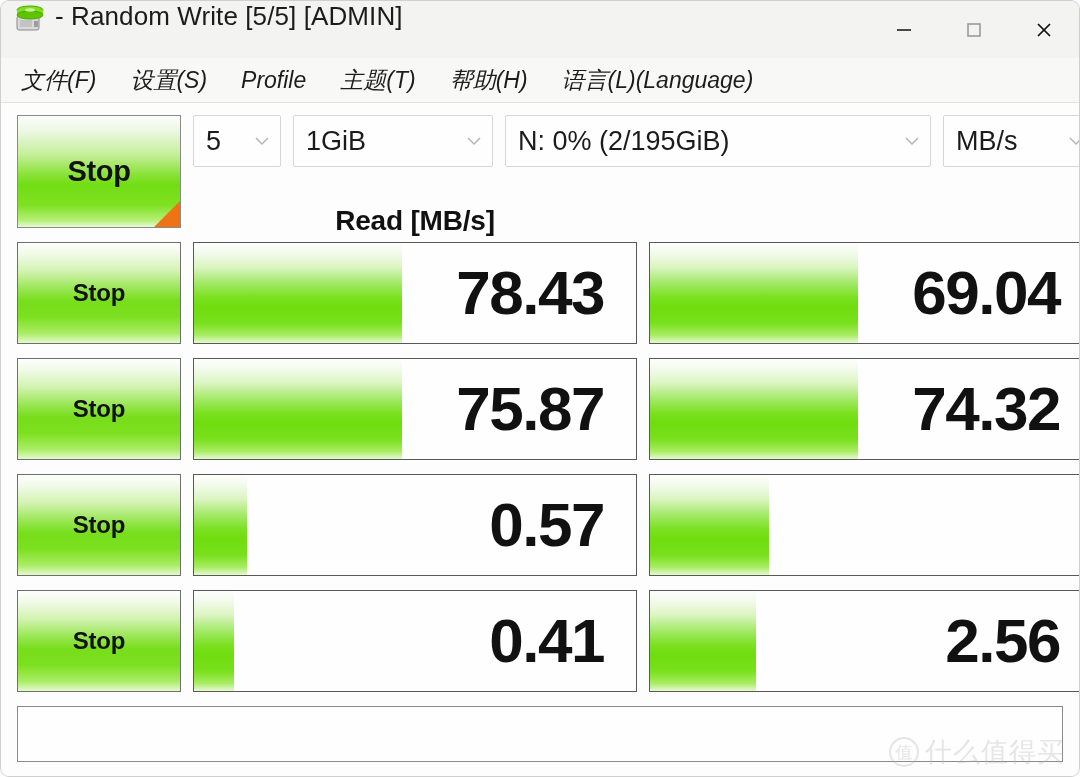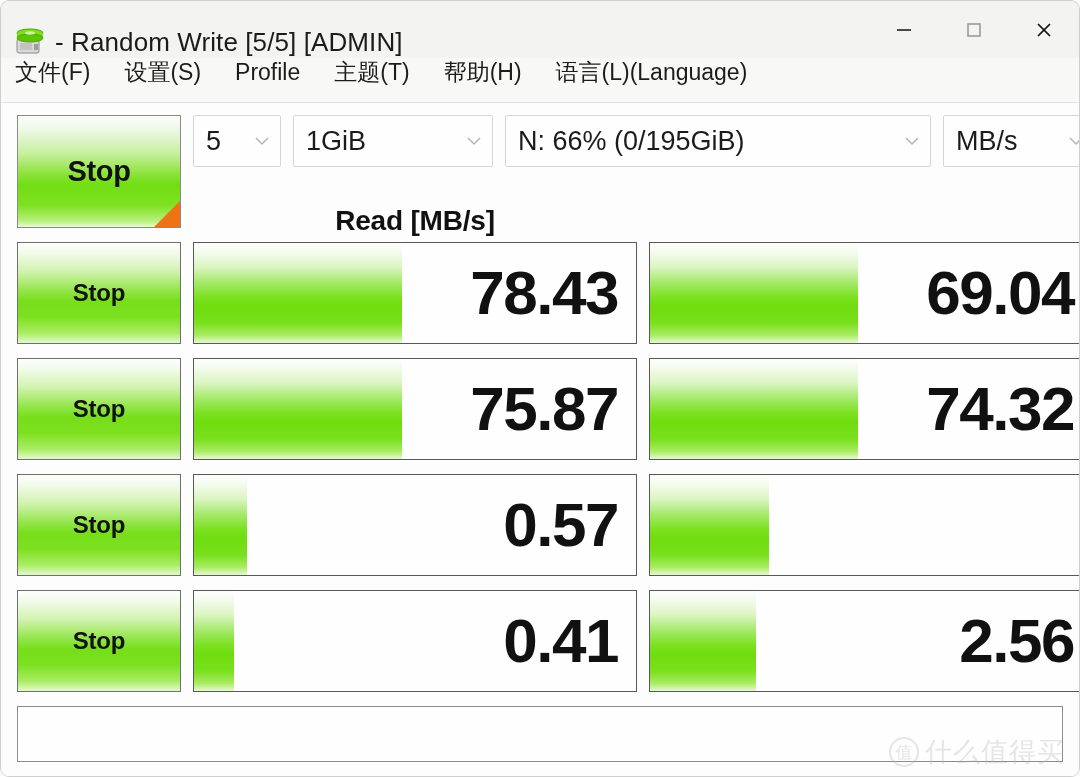--- a/index.html
+++ b/index.html
@@ -21,21 +21,21 @@
     border-radius: 9px;
     overflow: hidden;
   }
 
   
   #titlebar {
     position: relative;
     height: 57px;
     background: #f3f3f2;
     display: flex;
-    align-items: flex-end;
+    align-items: flex-start;
     border-top-left-radius: 8px;
     border-top-right-radius: 8px;
   }
 
   #app-icon {
     width: 34px;
     height: 34px;
     margin-left: 12px;
     margin-right: 8px;
     position: relative;
@@ -64,23 +64,24 @@
     display: flex;
     align-items: center;
     justify-content: center;
   }
 
   
   #menubar {
     height: 45px;
     background: #f8f8f7;
     display: flex;
-    align-items: flex-start;
-    padding-left: 12px;
+    align-items: center;
+    padding-left: 18px;
     border-bottom: 1px solid #e2e2e2;
+    font-style: italic;
   }
   .menu-item {
     font-size: 23px;
     color: #1c1c1c;
     margin-right: 30px;
     white-space: nowrap;
     line-height: 1;
     padding: 3px 2px;
   }
 
@@ -240,21 +241,21 @@
         #dbf5c2 24%,
         #a3e968 40%,
         #7ce121 54%,
         #6fdd0e 64%,
         #79e01d 80%,
         #a8ec61 92%,
         #e6f9d2 100%);
   }
   .gauge-value {
     position: absolute;
-    right: 18px;
+    right: 32px;
     top: 50%;
     transform: translateY(-50%);
     font-size: 62px;
     font-weight: bold;
     color: #111;
     letter-spacing: -1.5px;
     line-height: 1;
     font-family: "Liberation Sans", "DejaVu Sans", sans-serif;
   }
 
@@ -377,21 +378,21 @@
       <div class="combo" id="combo-size">
         <span class="combo-value">1GiB</span>
         <span class="chev">
           <svg width="20" height="20" viewBox="0 0 20 20">
             <polyline points="4,7 10,13 16,7" fill="none" stroke="#b6b6b6" stroke-width="1.5"></polyline>
           </svg>
         </span>
       </div>
 
       <div class="combo" id="combo-drive">
-        <span class="combo-value">N: 66% (0/195GiB)</span>
+        <span class="combo-value">N: 0% (2/195GiB)</span>
         <span class="chev">
           <svg width="20" height="20" viewBox="0 0 20 20">
             <polyline points="4,7 10,13 16,7" fill="none" stroke="#b6b6b6" stroke-width="1.5"></polyline>
           </svg>
         </span>
       </div>
 
       <div class="combo" id="combo-unit">
         <span class="combo-value">MB/s</span>
         <span class="chev">

